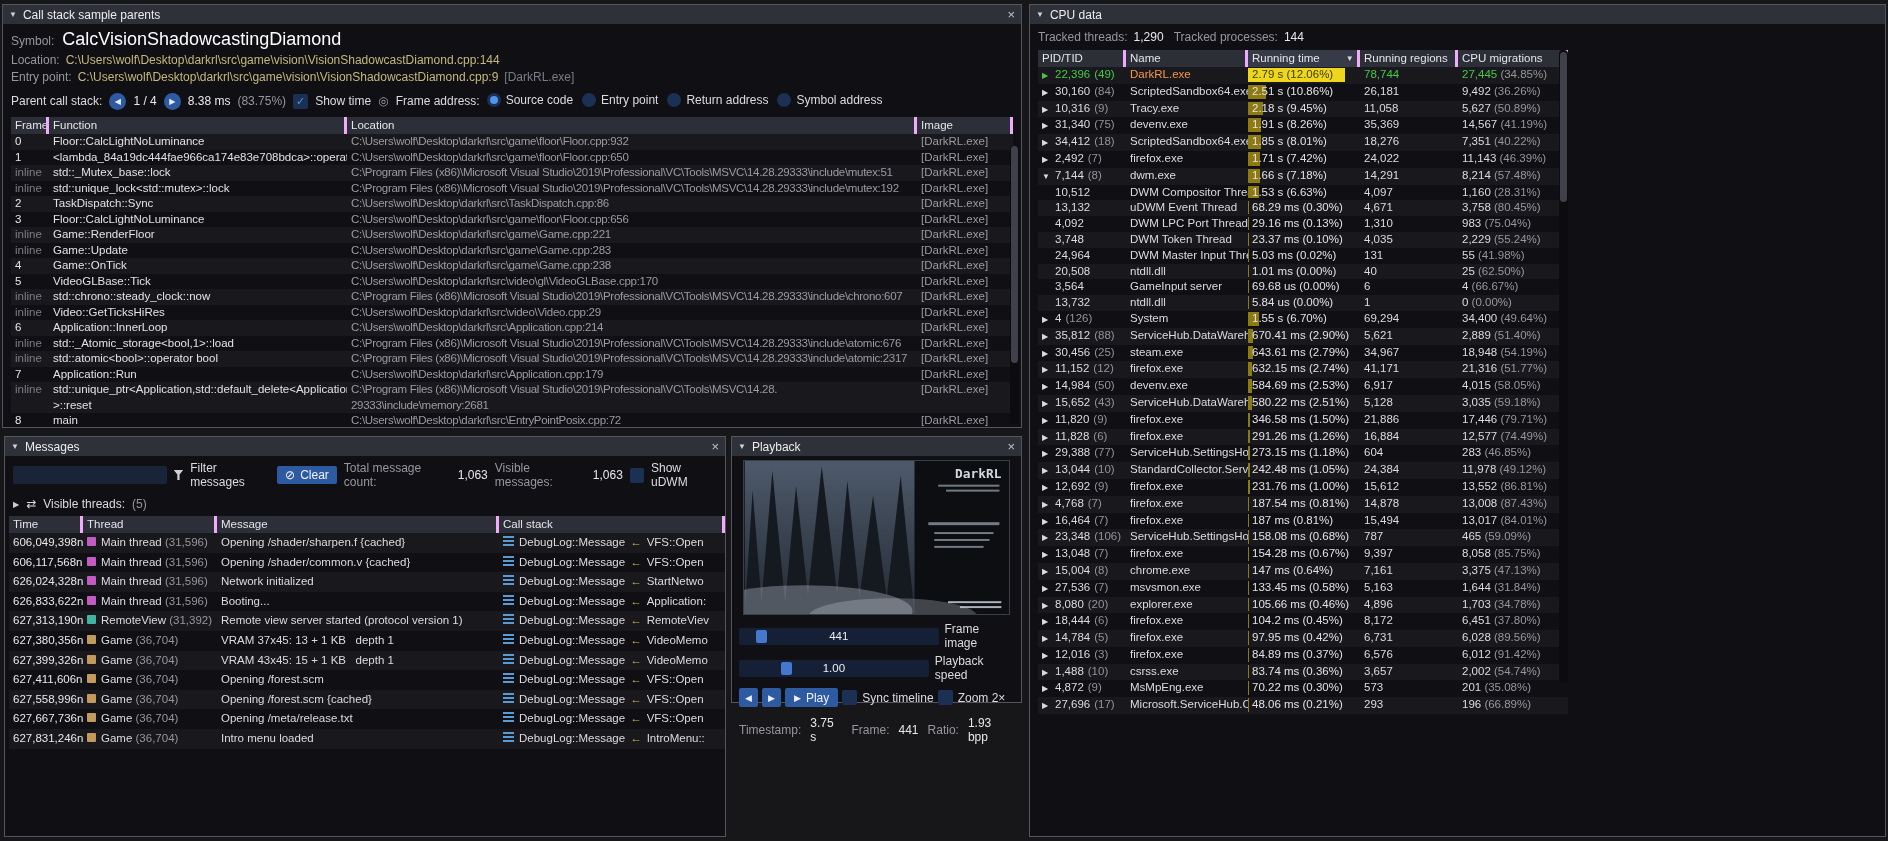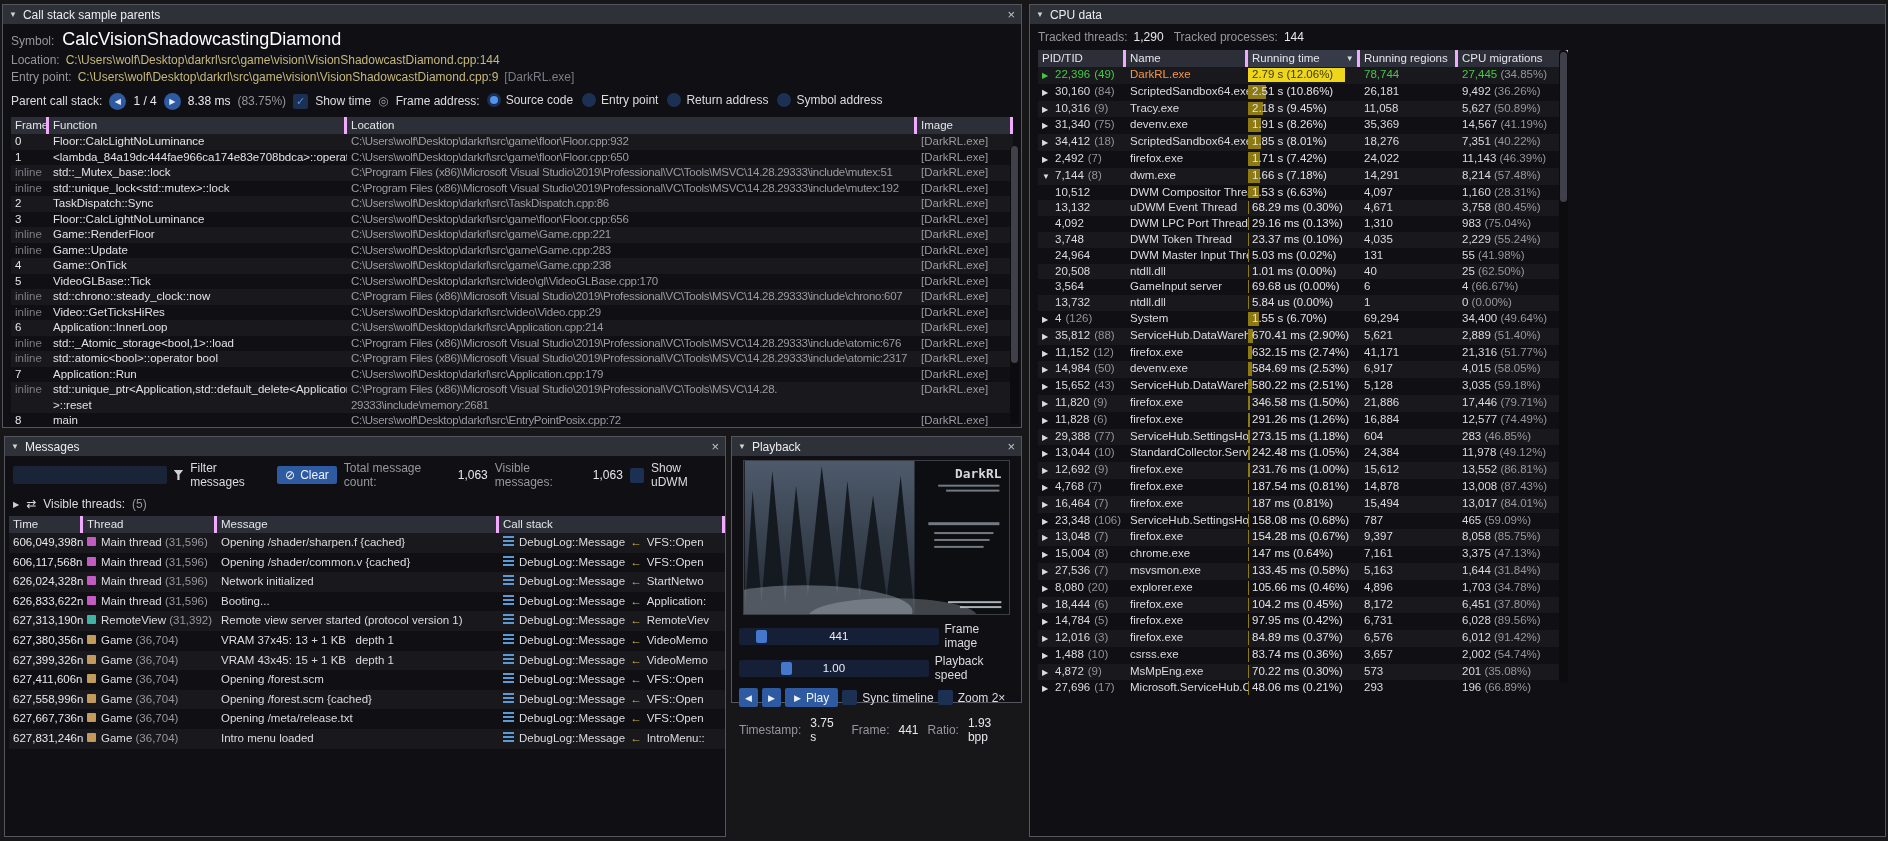--- a/index.html
+++ b/index.html
@@ -614,20 +614,27 @@
             <span class="cell"><span class="mig-val">34,400</span><span class="dim"> (49.64%)</span></span>
           </div>
           <div class="trow cpu-grid cpu-row">
             <span class="cell c-pid"><span class="expander">▶</span><span>35,812</span><span class="c-count">(88)</span></span>
             <span class="cell c-name">ServiceHub.DataWarehou</span>
             <span class="cell time-cell"><span class="bar" style="width: 4.205%;"></span><span class="time-text">670.41 ms (2.90%)</span></span>
             <span class="cell c-regions">5,621</span>
             <span class="cell"><span class="mig-val">2,889</span><span class="dim"> (51.40%)</span></span>
           </div>
           <div class="trow cpu-grid cpu-row">
+            <span class="cell c-pid"><span class="expander">▶</span><span>30,456</span><span class="c-count">(25)</span></span>
+            <span class="cell c-name">steam.exe</span>
+            <span class="cell time-cell"><span class="bar" style="width: 4.0455%;"></span><span class="time-text">643.61 ms (2.79%)</span></span>
+            <span class="cell c-regions">34,967</span>
+            <span class="cell"><span class="mig-val">18,948</span><span class="dim"> (54.19%)</span></span>
+          </div>
+          <div class="trow cpu-grid cpu-row">
             <span class="cell c-pid"><span class="expander">▶</span><span>11,152</span><span class="c-count">(12)</span></span>
             <span class="cell c-name">firefox.exe</span>
             <span class="cell time-cell"><span class="bar" style="width: 3.973%;"></span><span class="time-text">632.15 ms (2.74%)</span></span>
             <span class="cell c-regions">41,171</span>
             <span class="cell"><span class="mig-val">21,316</span><span class="dim"> (51.77%)</span></span>
           </div>
           <div class="trow cpu-grid cpu-row">
             <span class="cell c-pid"><span class="expander">▶</span><span>14,984</span><span class="c-count">(50)</span></span>
             <span class="cell c-name">devenv.exe</span>
             <span class="cell time-cell"><span class="bar" style="width: 3.6685%;"></span><span class="time-text">584.69 ms (2.53%)</span></span>

